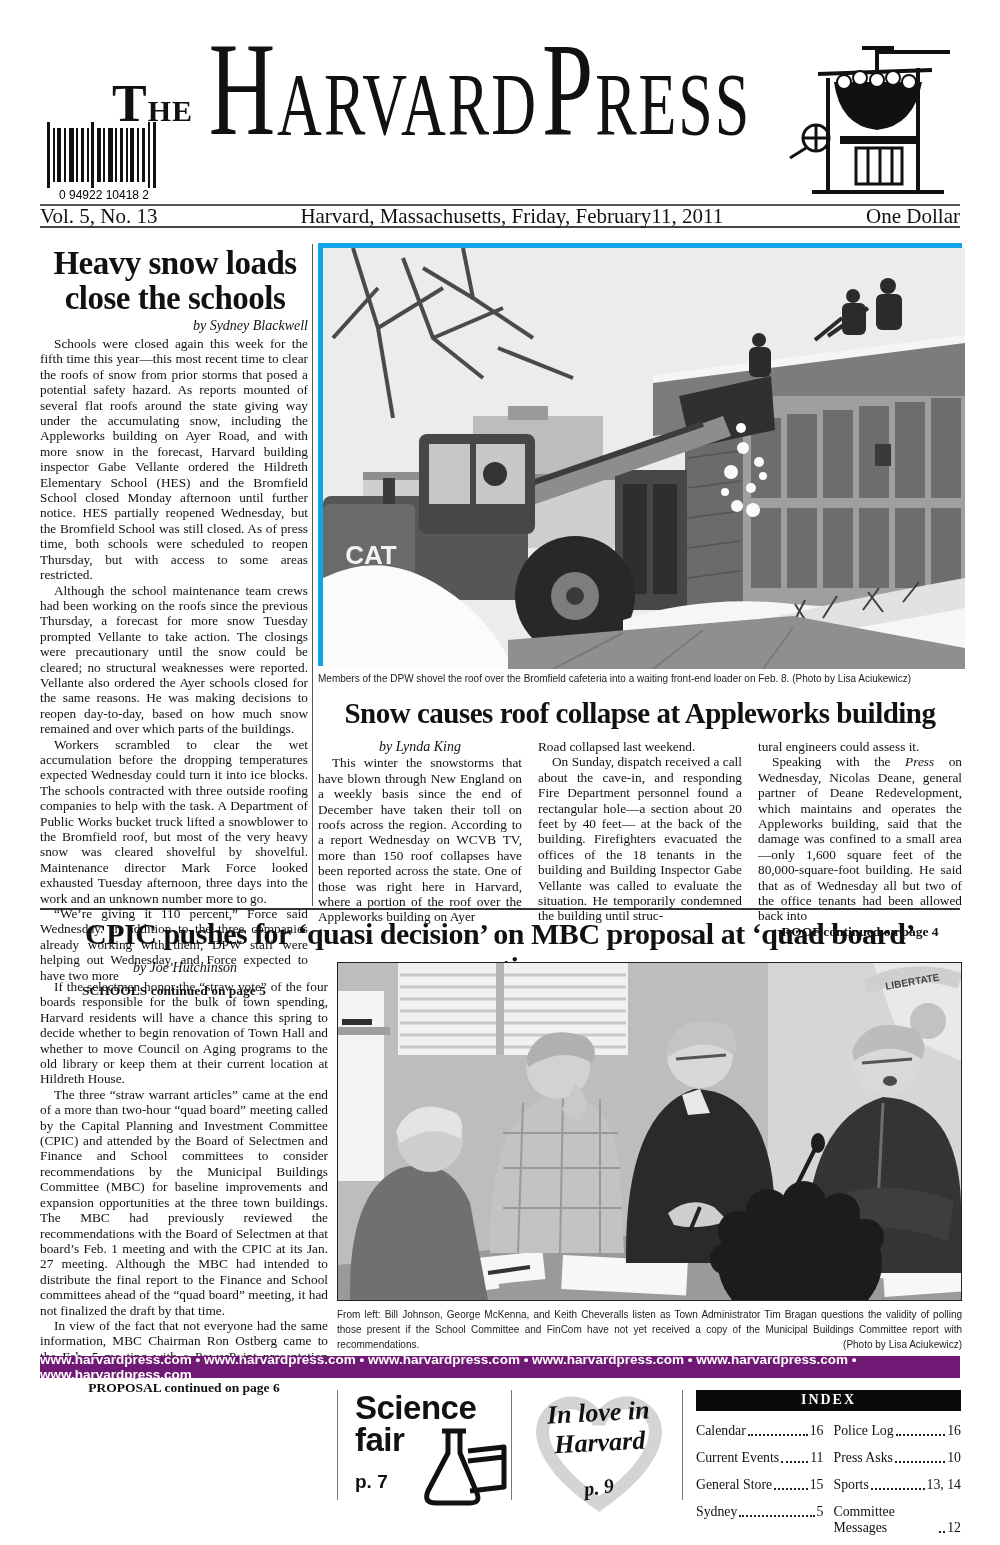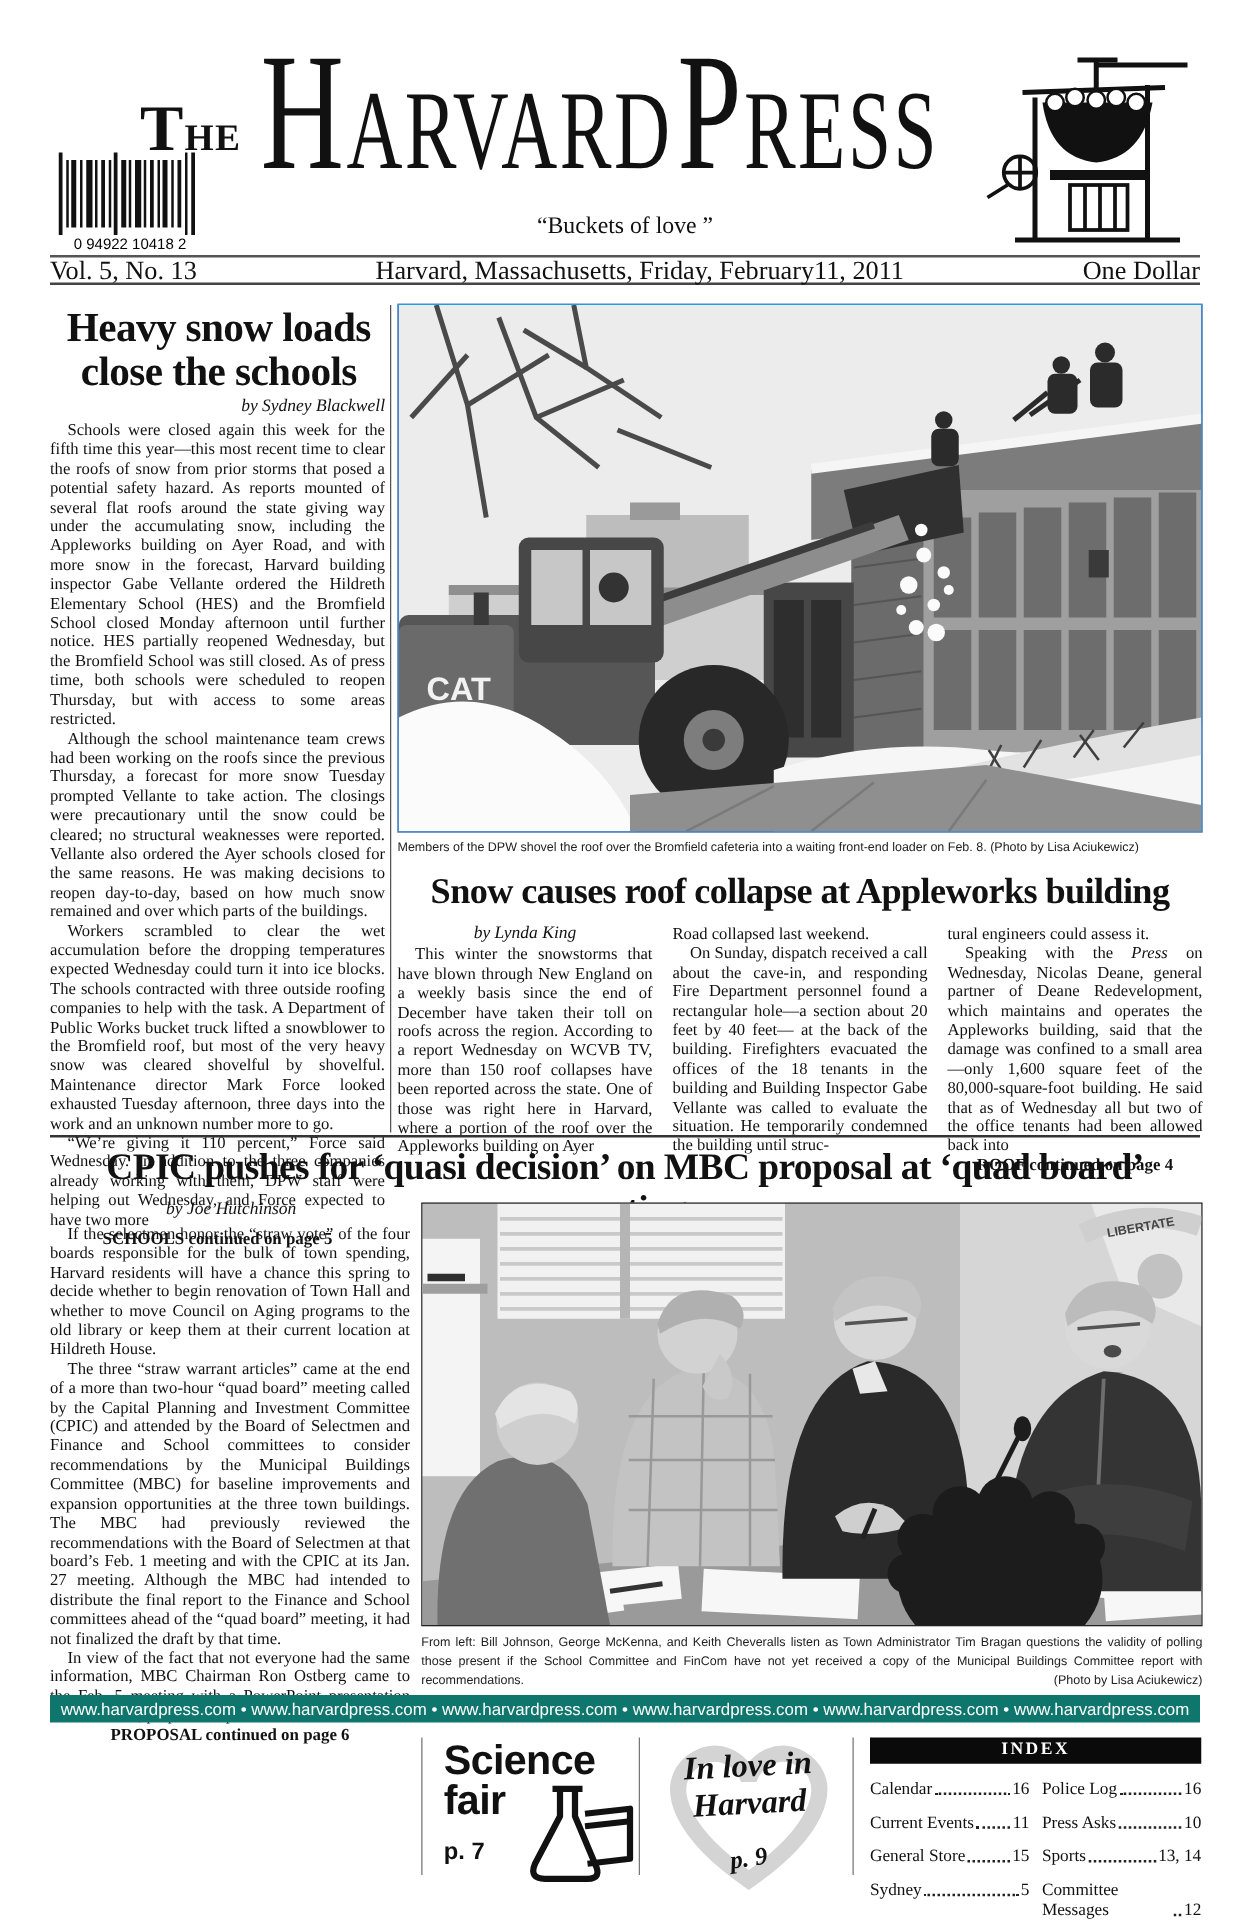--- a/index.html
+++ b/index.html
@@ -34,21 +34,21 @@
 
   
   .s1-head { position:absolute; left:40px; top:246px; width:270px; text-align:center;
              font-size:33px; font-weight:bold; line-height:1.06; letter-spacing:-0.5px; }
   .s1-byline { position:absolute; left:40px; top:318px; width:268px; text-align:right; }
   .s1-body { position:absolute; left:40px; top:336px; width:268px; }
   .vrule-1 { position:absolute; left:312px; top:244px; width:1px; height:662px; background:#555; }
 
   
   .photo1 { position:absolute; left:318px; top:243px; width:644px; height:423px;
-            border:1px solid #0ea5e9; background:#be185d; }
+            border:5px solid #0ea5e9; background:#4d7c0f; }
   .caption { font-family:"Liberation Sans", sans-serif; font-size:10px; line-height:15px; color:#222; }
   .cap1 { position:absolute; left:318px; top:671px; width:646px; }
 
   
   .s2-head { position:absolute; left:318px; top:697px; width:644px; text-align:center;
              font-size:29px; font-weight:bold; letter-spacing:-0.5px; }
   .s2-cols { position:absolute; left:318px; top:739px; width:644px; display:flex; gap:16px; }
   .s2-col { flex:1; }
   .s2-byline { text-align:center; margin-bottom:1px; }
   .hrule-2 { position:absolute; left:40px; top:908px; width:920px; height:2px; background:#333; }
@@ -59,22 +59,22 @@
   .s3-byline { position:absolute; left:40px; top:960px; width:290px; text-align:center; }
   .s3-body { position:absolute; left:40px; top:979px; width:288px; }
 
   
   .photo2 { position:absolute; left:337px; top:962px; width:625px; height:339px;
             border:1px solid #222; background:#ccc; }
   .cap2 { position:absolute; left:337px; top:1307px; width:625px; text-align:justify; }
   .cap2 .credit { float:right; }
 
   
-  .urlbar { position:absolute; left:40px; top:1356px; width:920px; height:22px; background:#0f766e;
-            color:#fff; font-family:"Liberation Sans", sans-serif; font-weight:normal; font-size:13.5px;
+  .urlbar { position:absolute; left:40px; top:1356px; width:920px; height:22px; background:#701a75;
+            color:#fff; font-family:"Liberation Sans", sans-serif; font-weight:bold; font-size:13.5px;
             display:flex; align-items:center; justify-content:center; }
 
   
   .bvr { position:absolute; top:1390px; width:1px; height:110px; background:#777; }
   .bvr1 { left:337px; } .bvr2 { left:511px; } .bvr3 { left:682px; }
 
   .sci { position:absolute; left:355px; top:1392px; width:150px;
          font-family:"Liberation Sans", sans-serif; font-weight:bold; color:#111; }
   .sci-line { font-size:33px; line-height:0.98; letter-spacing:-0.5px; }
   .sci-page { font-size:19px; margin-top:14px; }
@@ -123,21 +123,20 @@
       <rect x="92" y="8" width="2" height="54"></rect>
         <rect x="97" y="8" width="3" height="54"></rect>
       <rect x="103" y="2" width="2" height="66"></rect>
         <rect x="108" y="2" width="3" height="66"></rect>
     </g>
     <text x="59" y="79" text-anchor="middle" font-size="12" font-family="DejaVu Sans Mono, monospace">0  94922 10418  2</text>
   </svg>
 
   <div class="mast-the">The</div>
   <div class="mast-title"><span class="mast-word">Harvard</span>&nbsp;<span class="mast-word">Press</span></div>
-  <div class="mast-tagline">“Buckets of love ”</div>
 
   <svg class="press-icon" width="180" height="160" viewBox="0 0 180 160">
     <g stroke="#111" stroke-width="4" fill="none">
       <line x1="46" y1="38" x2="46" y2="152"></line>
         <line x1="136" y1="28" x2="136" y2="152"></line>
       <line x1="36" y1="34" x2="150" y2="30"></line>
         <line x1="30" y1="152" x2="162" y2="152"></line>
       <line x1="95" y1="8" x2="95" y2="50"></line>
         <line x1="95" y1="12" x2="168" y2="12"></line>
       <line x1="80" y1="8" x2="112" y2="8"></line>

